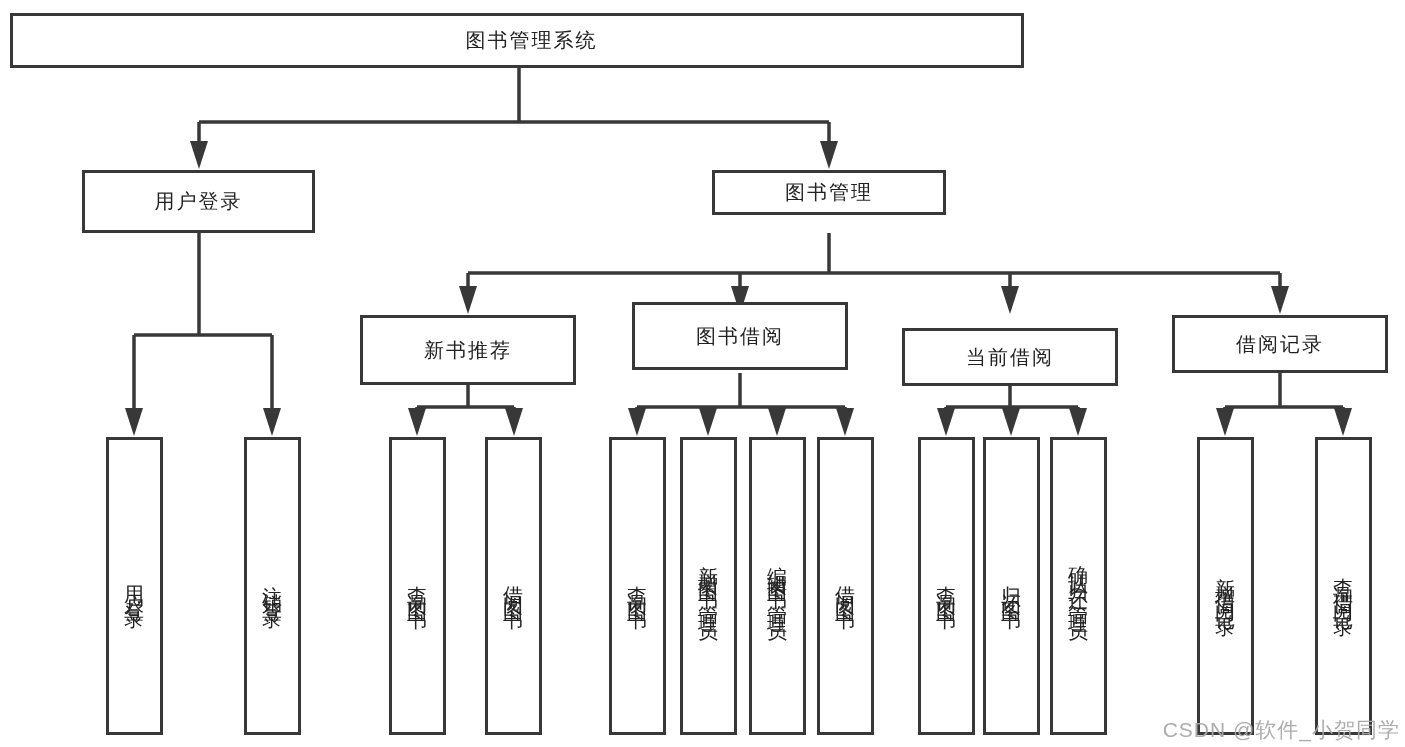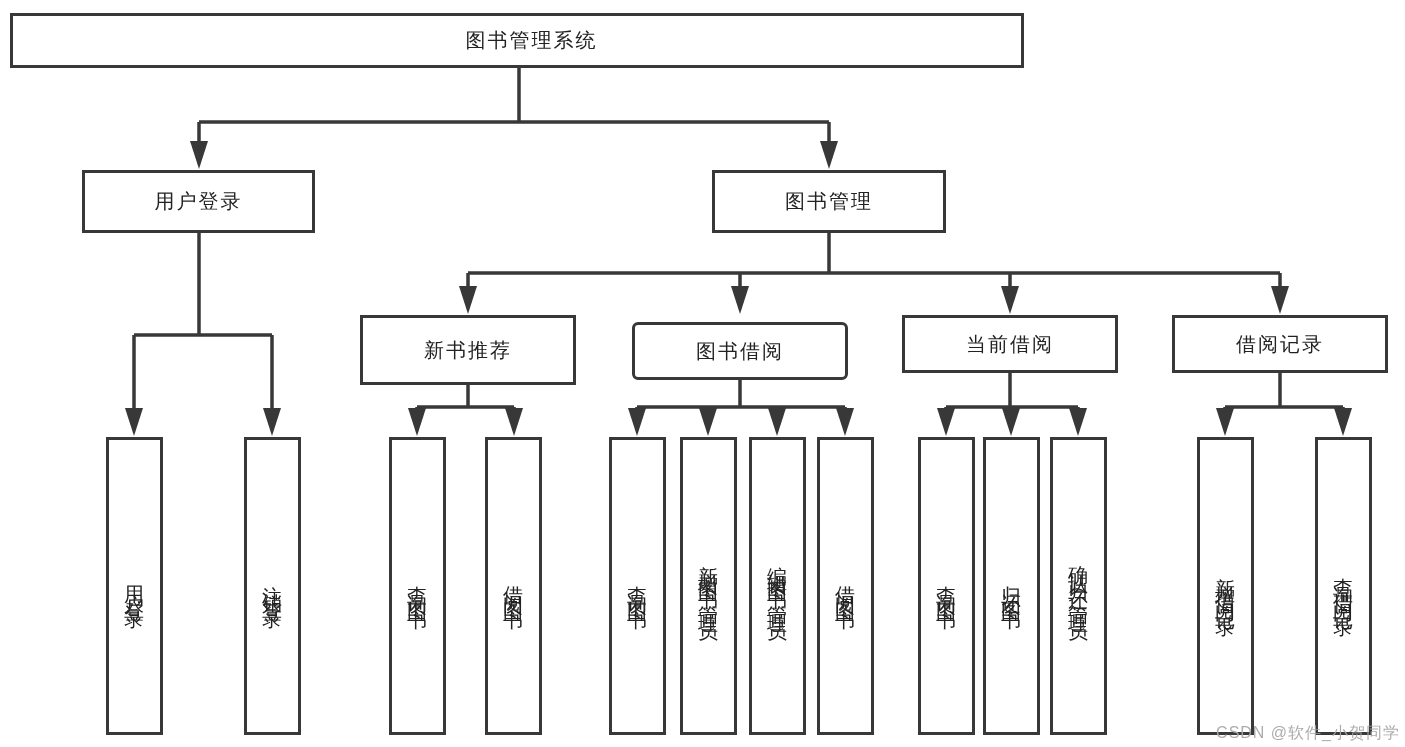--- a/index.html
+++ b/index.html
@@ -55,21 +55,21 @@
     writing-mode: vertical-rl;
     text-orientation: mixed;
     font-size: 20px;
     letter-spacing: 8px;
     line-height: 1;
   }
   .watermark {
     position: absolute;
     right: 5px;
     bottom: 3px;
-    font-size: 16px;
+    font-size: 21px;
     letter-spacing: 1px;
     color: rgba(168,168,168,0.95);
     z-index: 5;
     white-space: nowrap;
     text-align: right;
   }
 </style>
 </head>
 <body>
 
@@ -114,25 +114,25 @@
     <g>
       <path d="M1280 373 V407 M1225 407 H1343 M1225 407 V412 M1343 407 V412"></path>
       <polygon points="1216,408 1234,408 1225,436"></polygon>
       <polygon points="1334,408 1352,408 1343,436"></polygon>
     </g>
   </svg>
 
   <div class="hnode" style="left:10px; top:13px; width:1014px; height:55px;padding-left:29px;">图书管理系统</div>
 
   <div class="hnode" style="left:82px; top:170px; width:233px; height:63px;">用户登录</div>
-  <div class="hnode" style="left:712px; top:170px; width:234px; height:63px;">图书管理</div>
+  <div class="hnode" style="left:712px; top:170px; width:234px; height:45px;">图书管理</div>
 
   <div class="hnode" style="left:360px; top:315px; width:216px; height:70px;">新书推荐</div>
-  <div class="hnode" style="left:632px; top:322px; width:216px; height:58px;border-radius:6px;">图书借阅</div>
-  <div class="hnode" style="left:902px; top:315px; width:216px; height:58px;">当前借阅</div>
+  <div class="hnode" style="left:632px; top:302px; width:216px; height:68px;">图书借阅</div>
+  <div class="hnode" style="left:902px; top:328px; width:216px; height:58px;">当前借阅</div>
   <div class="hnode" style="left:1172px; top:315px; width:216px; height:58px;">借阅记录</div>
 
   <div class="leaf" style="left:106px">
     <span class="vtext">用户登录</span>
   </div>
   <div class="leaf" style="left:244px">
     <span class="vtext">注销登录</span>
   </div>
 
   <div class="leaf" style="left:389px">

